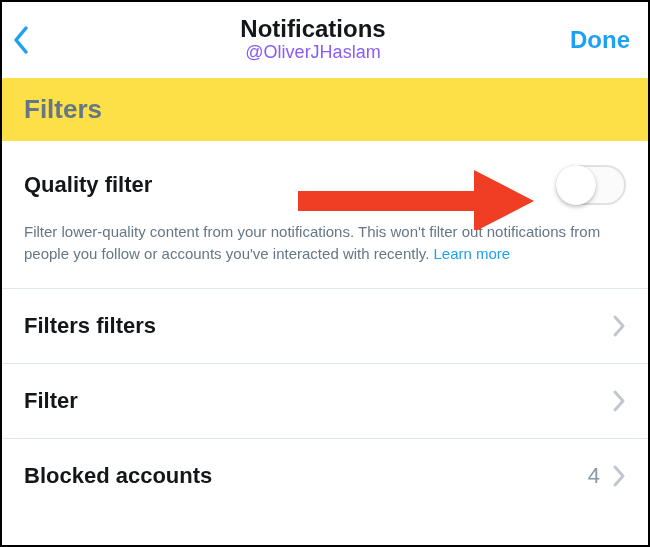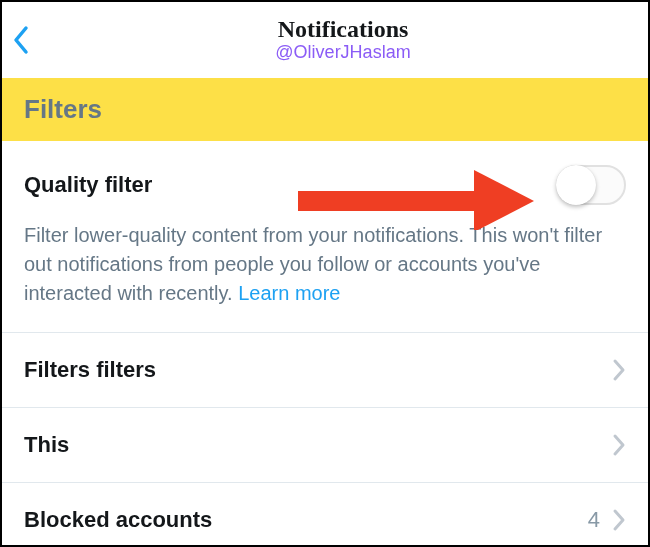--- a/index.html
+++ b/index.html
@@ -27,21 +27,20 @@
     }
     .header-center {
       flex: 1;
       text-align: center;
     }
     .title {
       font-size: 24px;
       font-weight: 800;
       color: #14171a;
       line-height: 1.1;
-      font-family: Liberation Serif, serif;
     }
     .subtitle {
       font-size: 18px;
       color: #8b5cf6;
       line-height: 1.2;
     }
     .done-btn {
       font-size: 24px;
       font-weight: 700;
       color: #1da1f2;
@@ -93,21 +92,21 @@
       top: -2px;
       left: -2px;
       width: 40px;
       height: 40px;
       border-radius: 50%;
       background: #fff;
       box-shadow: 0 2px 4px rgba(0,0,0,0.25), 0 0 1px rgba(0,0,0,0.1);
     }
     .description {
       padding: 4px 22px 24px 22px;
-      font-size: 20px;
+      font-size: 15px;
       color: #657786;
       line-height: 1.45;
       border-bottom: 1px solid #e1e8ed;
     }
     .description a {
       color: #1da1f2;
       text-decoration: none;
     }
     .chevron svg { display: block; }
     
@@ -126,20 +125,21 @@
 <div class="header">
   <div class="back-btn">
     <svg width="17" height="30" viewBox="0 0 17 30">
       <polyline points="14,3 4,15 14,27" fill="none" stroke="#1da1f2" stroke-width="3.5" stroke-linecap="round" stroke-linejoin="round"></polyline>
     </svg>
   </div>
   <div class="header-center">
     <div class="title">Notifications</div>
     <div class="subtitle">@OliverJHaslam</div>
   </div>
+  <div class="done-btn">Done</div>
 </div>
 
 <div class="section-header">Filters</div>
 
 <div class="row" style="border-bottom:none;padding-bottom:12px;">
   <div class="row-label">Quality filter</div>
   <div class="toggle">
     <div class="toggle-knob"></div>
   </div>
 </div>
@@ -153,21 +153,21 @@
   <div class="row-right">
     <span class="chevron">
       <svg width="14" height="24" viewBox="0 0 14 24">
           <polyline points="3,3 11,12 3,21" fill="none" stroke="#c0c7cf" stroke-width="3" stroke-linecap="round" stroke-linejoin="round"></polyline>
         </svg>
     </span>
   </div>
 </div>
 
 <div class="row">
-  <div class="row-label">This</div>
+  <div class="row-label">Filter</div>
   <div class="row-right">
     <span class="chevron">
       <svg width="14" height="24" viewBox="0 0 14 24">
           <polyline points="3,3 11,12 3,21" fill="none" stroke="#c0c7cf" stroke-width="3" stroke-linecap="round" stroke-linejoin="round"></polyline>
         </svg>
     </span>
   </div>
 </div>
 
 <div class="row" style="border-bottom:none;">

